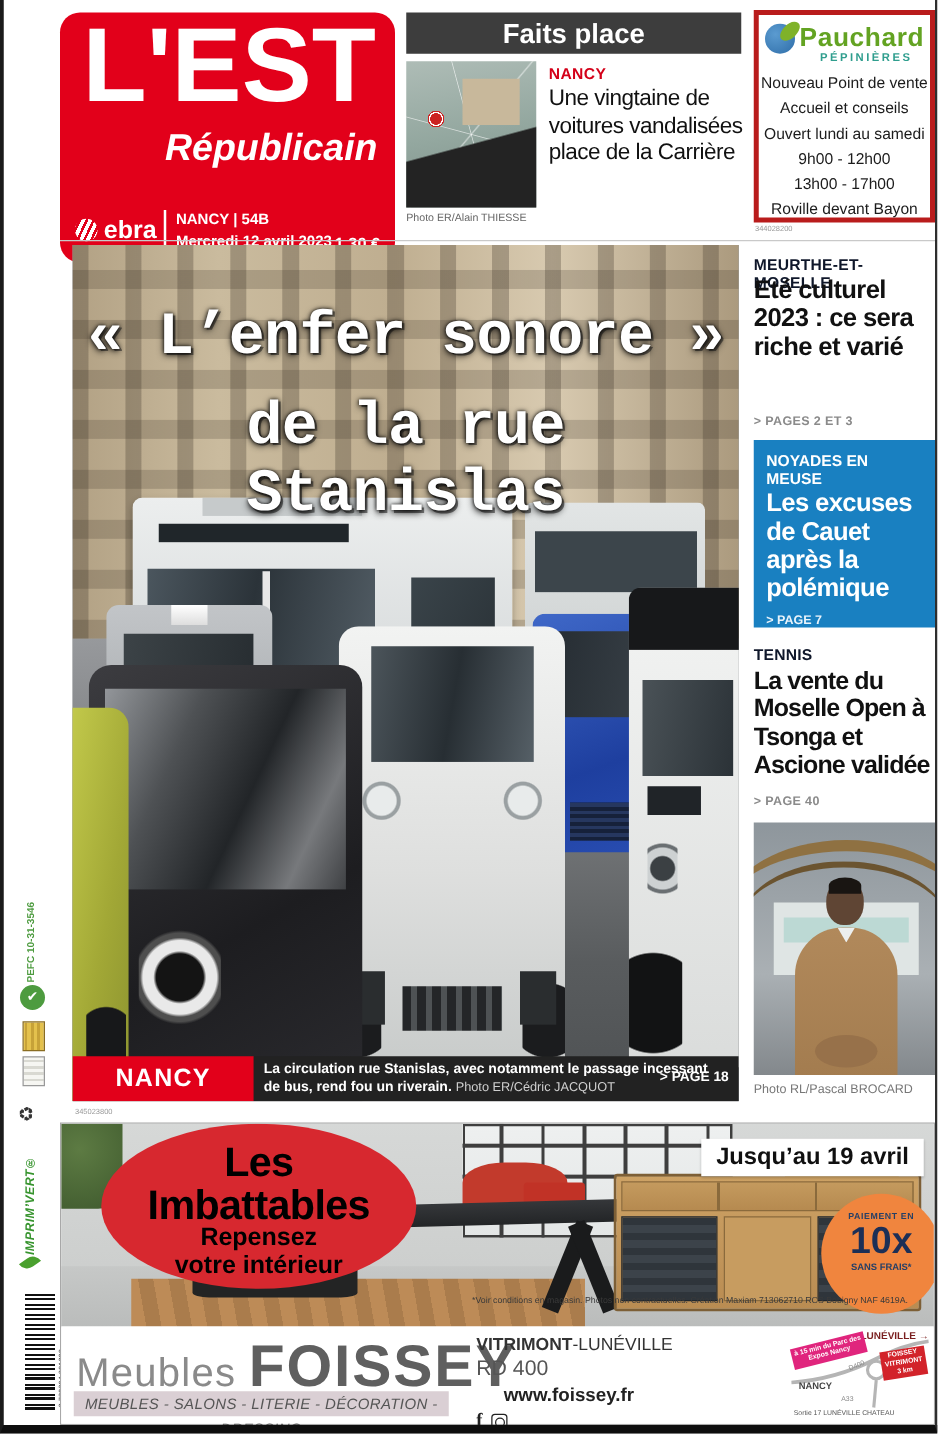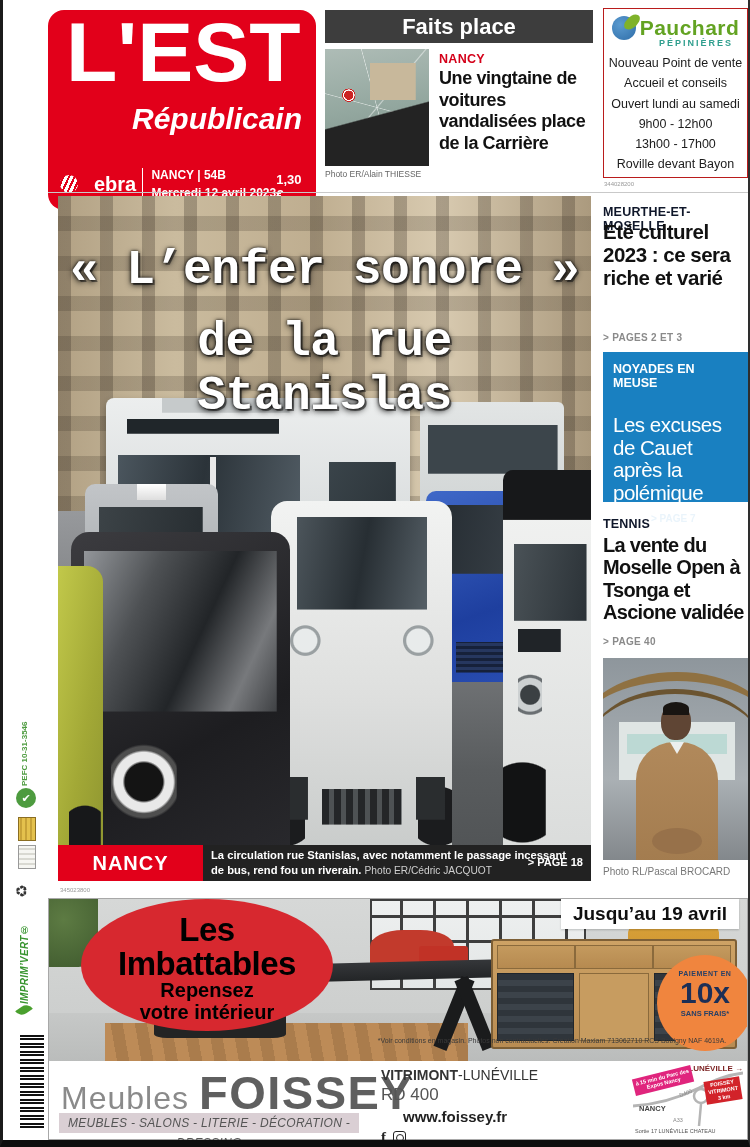--- a/index.html
+++ b/index.html
@@ -8,60 +8,60 @@
         border-left:3px solid #1b1b1b;border-right:2px solid #2e2e2e;border-bottom:7px solid #0e0e0e;}
   .abs{position:absolute;}
   .b{font-weight:bold;}
 
   
   .masthead{left:45px;top:10px;width:268px;height:200px;background:#e2001a;border-radius:16px;color:#fff;}
   .mh-title{position:absolute;left:18px;top:0px;font-size:84px;font-weight:bold;line-height:1.02;letter-spacing:0;}
   .mh-sub{position:absolute;right:14px;top:92px;font-size:30px;font-style:italic;font-weight:bold;}
   .mh-bottom{position:absolute;left:12px;right:12px;bottom:8px;height:36px;display:flex;align-items:center;}
   .zebra{width:18px;height:18px;border-radius:50%;background:repeating-linear-gradient(115deg,#fff 0 3px,#e2001a 3px 5px);display:inline-block;}
-  .mh-group{position:relative;display:flex;align-items:center;gap:16px;font-weight:bold;font-size:20px;}
+  .mh-group{position:relative;display:flex;align-items:center;gap:5px;font-weight:bold;font-size:20px;}
   .mh-group-sub{position:absolute;right:-2px;bottom:-7px;font-size:6.5px;letter-spacing:1px;font-weight:normal;}
   .mh-divider{width:1.5px;height:32px;background:#fff;margin:0 8px 0 6px;}
   .mh-ed{font-size:12px;font-weight:bold;line-height:1.5;white-space:nowrap;}
   .mh-price{margin-left:auto;align-self:flex-end;font-size:13px;font-weight:bold;}
 
   
   .fd-bar{left:322px;top:10px;width:268px;height:33px;background:#3d3d3d;color:#fff;font-size:22px;font-weight:bold;text-align:center;line-height:33px;}
   .fd-photo{left:322px;top:49px;width:104px;height:117px;background:
     linear-gradient(165deg,transparent 55%,#232323 56%) no-repeat,
     linear-gradient(#c8b89b,#c8b89b) 78% 18%/44% 32% no-repeat,
     radial-gradient(circle,#cc2222 40%,#fff 42% 50%,#cc2222 52% 58%,transparent 60%) 18% 38%/15% 14% no-repeat,
     linear-gradient(75deg,transparent 49.5%,rgba(255,255,255,.6) 50%,transparent 50.5%),
     linear-gradient(15deg,transparent 49.5%,rgba(255,255,255,.55) 50%,transparent 50.5%),
     linear-gradient(130deg,transparent 49.3%,rgba(255,255,255,.5) 50%,transparent 50.7%),
     linear-gradient(170deg,#aebcb6,#93a79f 50%,#7b8d86);}
   .fd-credit{left:322px;top:169px;width:110px;font-size:8.5px;color:#666;}
   .fd-kicker{left:436px;top:52px;font-size:12.5px;color:#d40019;font-weight:bold;letter-spacing:.3px;}
-  .fd-headline{left:436px;top:68px;width:156px;font-size:18px;font-weight:bold;color:#111;line-height:1.2;letter-spacing:-.4px;}
-
-  
-  .pa-box{left:600px;top:8px;width:145px;height:170px;background:#fff;border:1px solid #b91c1c;box-sizing:border-box;}
+  .fd-headline{left:436px;top:68px;width:156px;font-size:18px;font-weight:normal;color:#111;line-height:1.2;letter-spacing:-.4px;}
+
+  
+  .pa-box{left:600px;top:8px;width:145px;height:170px;background:#fff;border:4px solid #b91c1c;box-sizing:border-box;}
   .pa-logo-row{margin-top:7px;display:flex;justify-content:center;align-items:center;gap:4px;}
   .pa-circle{width:24px;height:24px;border-radius:50%;background:radial-gradient(circle at 35% 35%,#5b9bd0,#2e6da8);position:relative;flex:0 0 auto;}
   .pa-circle::after{content:"";position:absolute;width:12px;height:18px;right:-2px;top:-3px;background:#7fb22a;border-radius:70% 30% 70% 30%;transform:rotate(28deg);}
   .pa-brand{font-size:21px;font-weight:bold;color:#63a322;letter-spacing:.5px;}
   .pa-sub{text-align:right;padding-right:14px;font-size:9px;color:#2f9e8e;letter-spacing:2px;font-weight:bold;margin-top:-2px;}
   .pa-lines{margin-top:5px;text-align:center;font-size:12.5px;color:#1c1c1c;line-height:1.62;}
   .pa-code{left:601px;top:181px;font-size:6px;color:#999;}
 
   .rule{left:45px;top:192px;width:700px;height:1px;background:#c9c9c9;}
 
   
   .rc-kicker{font-size:12.5px;color:#0f172a;font-weight:bold;letter-spacing:.2px;}
   .rc-headline{width:150px;font-size:20.5px;font-weight:bold;line-height:1.12;letter-spacing:-.5px;color:#111;}
   .rc-ref{font-size:10px;color:#8a8a8a;font-weight:bold;letter-spacing:.3px;}
   .bluebox{left:600px;top:352px;width:146px;height:150px;background:#1980c1;color:#fff;padding:10px;box-sizing:border-box;}
   .bb-kicker{font-size:12.5px;font-weight:bold;}
-  .bb-headline{margin-top:24px;font-size:20.5px;font-weight:normal;line-height:1.1;letter-spacing:-.5px;}
-  .bb-ref{margin-top:9px;font-size:10px;font-weight:bold;color:#eaf4fb;margin-left:38px;}
+  .bb-headline{margin-top:2px;font-size:20.5px;font-weight:bold;line-height:1.1;letter-spacing:-.5px;}
+  .bb-ref{margin-top:9px;font-size:10px;font-weight:bold;color:#eaf4fb;}
   .tight{font-size:20px;letter-spacing:-.7px;}
   .tsonga{left:600px;top:658px;width:146px;height:202px;overflow:hidden;background:linear-gradient(#8e969c,#aab0b4 60%,#83888c);}
   .ts-arc{position:absolute;left:-22px;top:14px;width:192px;height:116px;border-top:9px solid #8f7142;border-radius:50%;box-sizing:border-box;}
   .ts-arc::after{content:"";position:absolute;left:10px;top:8px;width:168px;height:100px;border-top:5px solid #6b5430;border-radius:50%;}
   .ts-museum{position:absolute;left:16px;top:64px;width:116px;height:58px;background:#dfe5e4;}
   .ts-museum::after{content:"";position:absolute;left:8px;top:12px;right:8px;height:20px;background:#bcd9d4;}
   .ts-head{position:absolute;left:58px;top:46px;width:30px;height:36px;background:#5f4534;border-radius:46%;}
   .ts-head::before{content:"";position:absolute;left:2px;right:2px;top:-2px;height:13px;background:#191512;border-radius:50% 50% 0 0;}
   .ts-torso{position:absolute;left:33px;top:84px;width:82px;height:120px;background:linear-gradient(#b1895b,#a37c4f);border-radius:38px 38px 0 0;}
   .ts-torso::before{content:"";position:absolute;left:34px;top:0;width:14px;height:12px;background:#ecefef;clip-path:polygon(0 0,100% 0,50% 100%);}
@@ -155,21 +155,21 @@
   .sc-chair-red{position:absolute;left:46%;top:19%;width:12%;height:25%;background:#c23a2c;border-radius:40% 40% 20% 20%;}
   .sc-chair-yel{position:absolute;left:83%;top:14%;width:13%;height:47%;background:linear-gradient(#d9a139,#c08727);border-radius:12px 12px 0 0;}
   .sc-chair-blk{position:absolute;left:15%;top:44%;width:19%;height:41%;background:#232424;border-radius:48% 48% 10% 10%/60% 60% 6% 6%;}
   .sc-pot{position:absolute;left:53%;top:29%;width:7%;height:11%;background:#c13226;border-radius:3px;}
   .sc-table{position:absolute;left:34%;top:37%;width:63%;height:11%;background:linear-gradient(#35373a,#232527);transform:rotate(-1.5deg);border-radius:6px;}
   .sc-leg1{position:absolute;left:57%;top:47%;width:2%;height:46%;background:#1a1b1c;transform:rotate(22deg);}
   .sc-leg2{position:absolute;left:60%;top:47%;width:2%;height:46%;background:#1a1b1c;transform:rotate(-22deg);}
   .promo{position:absolute;left:32px;top:0;width:252px;height:132px;background:#d7282f;border-radius:50%;color:#000000;text-align:center;}
   .promo-t1{margin:14px auto 0;width:208px;font-size:33px;font-weight:bold;line-height:1.02;letter-spacing:-.5px;}
   .promo-t2,.promo-t3{font-size:20px;font-weight:bold;line-height:1.08;}
-  .until{position:absolute;left:512px;top:0;width:178px;height:30px;background:#fff;color:#101010;font-size:19px;font-weight:bold;text-align:center;line-height:30px;box-shadow:0 1px 2px rgba(0,0,0,.2);}
+  .until{position:absolute;left:512px;top:12px;width:178px;height:30px;background:#fff;color:#101010;font-size:19px;font-weight:bold;text-align:center;line-height:30px;box-shadow:0 1px 2px rgba(0,0,0,.2);}
   .sideboard{position:absolute;left:442px;top:40px;width:246px;height:110px;background:linear-gradient(#cda265,#b98c52);border:2px solid #7d5f36;border-radius:3px;box-sizing:border-box;}
   .sb-drawers{position:absolute;left:4px;right:4px;top:4px;height:22px;background:repeating-linear-gradient(90deg,transparent 0 76px,#8a6a3c 76px 78px),linear-gradient(#c49a5e,#b68a50);border:1px solid #8a6a3c;}
   .sb-doors{position:absolute;left:4px;right:4px;top:32px;bottom:6px;display:flex;gap:5px;}
   .sb-dark{flex:1.1;background:repeating-linear-gradient(0deg,#2f353b 0 6px,#3c434a 6px 12px);border:1px solid #20262c;}
   .sb-wood{flex:1;background:#c79c60;border:1px solid #8a6a3c;}
   .paycircle{position:absolute;left:608px;top:56px;width:96px;height:96px;border-radius:50%;background:#f0853e;text-align:center;}
   .pay-top{margin-top:15px;font-size:7px;font-weight:bold;letter-spacing:.5px;color:#274066;}
   .pay-big{font-size:30px;font-weight:bold;line-height:1.05;color:#1c2f56;}
   .pay-bot{font-size:7.5px;font-weight:bold;color:#274066;}
   .legal{position:absolute;left:320px;top:137px;width:366px;font-size:7px;color:#3a3a3a;text-align:center;line-height:1.3;}

